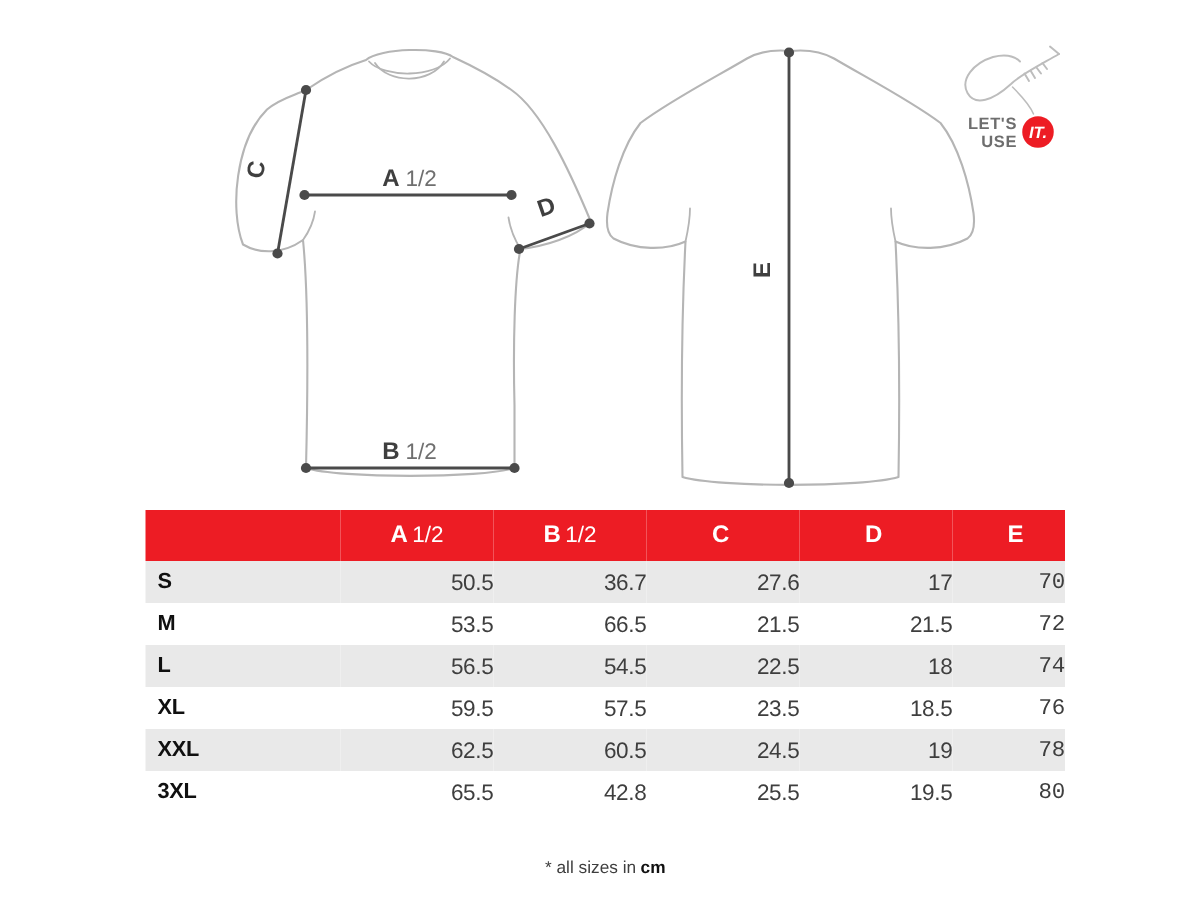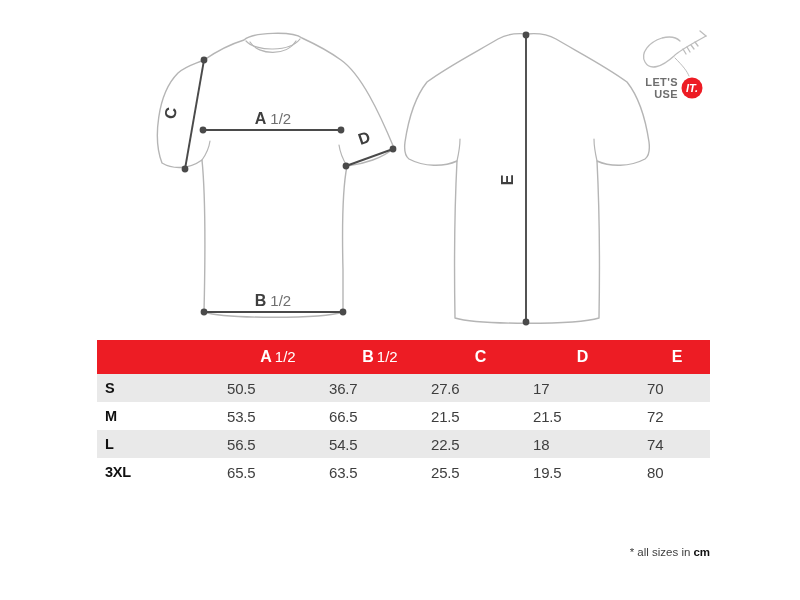--- a/index.html
+++ b/index.html
@@ -37,27 +37,27 @@
     font-size:16px;font-weight:bold;text-align:center;padding:0;
   }
   .size-table thead th .hsuffix{font-weight:400;margin-left:3px;font-size:15px;}
   .size-table tbody tr{height:28px;}
   .size-table tbody tr:nth-child(odd){background:var(--row-alt);}
   .size-table tbody th{
     text-align:left;padding:0 0 0 8px;font-size:14.5px;letter-spacing:-.2px;
     font-weight:bold;color:var(--label-ink);white-space:nowrap;
   }
   .size-table tbody td{
-    text-align:left;padding:0;font-size:15px;color:var(--ink);letter-spacing:-.2px;
-  }
-  .size-table tbody td:last-child{padding-left:12px;}
+    text-align:right;padding:0;font-size:15px;color:var(--ink);letter-spacing:-.2px;
+  }
+  .size-table tbody td:last-child{padding-left:12px;font-family:Liberation Mono, monospace;}
   .size-table thead th:last-child{padding-left:12px;}
 
   .footnote{
-    position:absolute;left:97px;top:546px;width:613px;text-align:right;
+    position:absolute;left:97px;top:573px;width:613px;text-align:center;
     font-size:11.5px;color:var(--ink);
   }
   .footnote .unit{font-weight:bold;color:var(--label-ink);margin-left:3px;}
 </style>
 </head>
 <body>
 
 <div class="stage">
 
   <svg class="diagram" width="800" height="340" viewBox="0 0 800 340">
@@ -197,23 +197,39 @@
       </tr>
       <tr>
         <th>L</th>
         <td>56.5</td>
         <td>54.5</td>
         <td>22.5</td>
         <td>18</td>
         <td>74</td>
       </tr>
       <tr>
+        <th>XL</th>
+        <td>59.5</td>
+        <td>57.5</td>
+        <td>23.5</td>
+        <td>18.5</td>
+        <td>76</td>
+      </tr>
+      <tr>
+        <th>XXL</th>
+        <td>62.5</td>
+        <td>60.5</td>
+        <td>24.5</td>
+        <td>19</td>
+        <td>78</td>
+      </tr>
+      <tr>
         <th>3XL</th>
         <td>65.5</td>
-        <td>63.5</td>
+        <td>42.8</td>
         <td>25.5</td>
         <td>19.5</td>
         <td>80</td>
       </tr>
     </tbody>
   </table>
 
   <div class="footnote">
     <span>* all sizes in</span><span class="unit">cm</span>
   </div>

